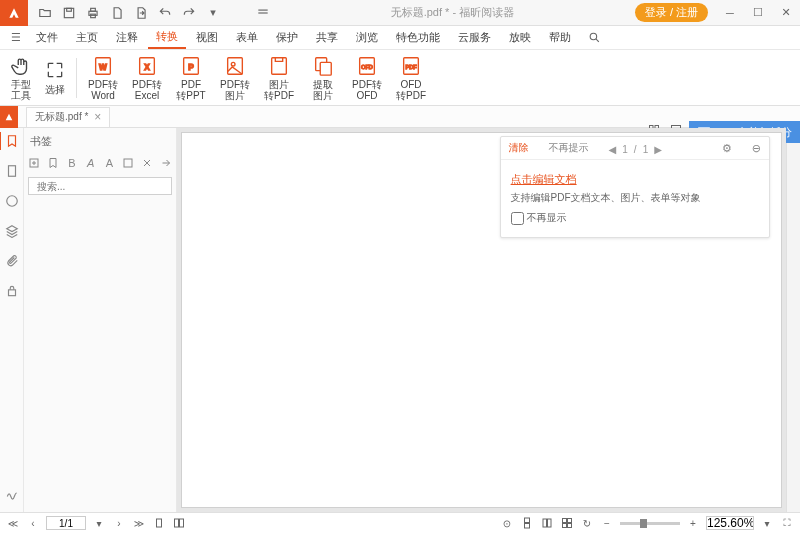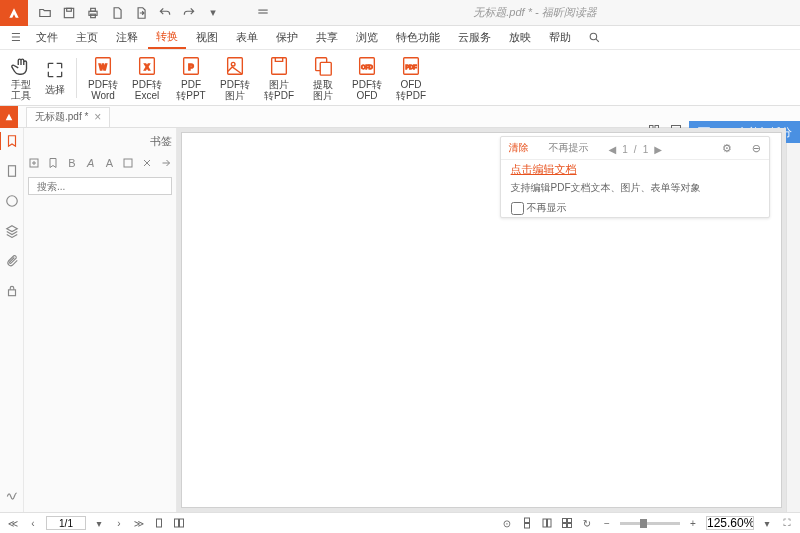--- a/index.html
+++ b/index.html
@@ -2,21 +2,21 @@
 <html><head>
 <meta charset="utf-8">
 <style>
   * { box-sizing: border-box; margin: 0; padding: 0; }
   body { font-family: "Microsoft YaHei", sans-serif; font-size: 11px; color: #333; background: #fff; width: 800px; height: 533px; overflow: hidden; position: relative; }
   .titlebar { height: 26px; background: #f7f7f7; display: flex; align-items: center; border-bottom: 1px solid #e0e0e0; }
   .logo { width: 28px; height: 26px; background: #e8531f; display: flex; align-items: center; justify-content: center; color: #fff; }
   .logo svg { width: 14px; height: 14px; fill: #fff; }
   .tb-icons { display: flex; align-items: center; gap: 10px; padding-left: 10px; }
   .tb-icon { width: 14px; height: 14px; display: flex; align-items: center; justify-content: center; color: #666; cursor: pointer; }
-  .tb-title { flex: 1; text-align: center; color: #999; font-size: 11px; font-style: italic; }
+  .tb-title { flex: 1; text-align: center; color: #999; font-size: 11px; }
   .tb-right { display: flex; align-items: center; }
   .login-btn { background: #f39b1c; color: #fff; border-radius: 11px; padding: 2px 10px; font-size: 11px; cursor: pointer; margin-right: 8px; }
   .sys-btn { width: 28px; height: 26px; display: flex; align-items: center; justify-content: center; color: #666; cursor: pointer; }
   .menubar { height: 24px; display: flex; align-items: center; padding-left: 6px; border-bottom: 1px solid #e8e8e8; gap: 2px; }
   .burger { width: 20px; display: flex; align-items: center; justify-content: center; color: #666; cursor: pointer; }
   .mitem { padding: 3px 8px; font-size: 11px; color: #444; cursor: pointer; }
   .mitem.active { color: #e8531f; border-bottom: 2px solid #e8531f; }
   .msearch { width: 18px; display: flex; align-items: center; justify-content: center; color: #666; cursor: pointer; margin-left: 4px; }
   .ribbon { height: 56px; display: flex; align-items: center; padding: 2px 6px; border-bottom: 1px solid #e0e0e0; gap: 4px; }
   .rbtn { display: flex; flex-direction: column; align-items: center; justify-content: center; width: 40px; height: 52px; cursor: pointer; font-size: 10px; color: #444; gap: 2px; }
@@ -29,32 +29,32 @@
   .file-tab { display: flex; align-items: center; padding: 0 8px; height: 20px; border: 1px solid #e0e0e0; border-bottom: none; background: #fff; font-size: 10px; color: #666; gap: 6px; margin-left: 8px; }
   .tab-close { color: #999; cursor: pointer; font-size: 12px; }
   .tabs-right { position: absolute; right: 0; top: 15px; display: flex; align-items: flex-start; height: 22px; }
   .view-icon { width: 18px; height: 18px; display: flex; align-items: center; justify-content: center; color: #666; margin-right: 4px; cursor: pointer; }
   .banner { background: #4a90e2; color: #fff; display: flex; align-items: center; padding: 0 8px; height: 22px; font-size: 11px; cursor: pointer; }
   .main-row { display: flex; height: 384px; }
   .lsb { width: 24px; background: #fafafa; border-right: 1px solid #e8e8e8; display: flex; flex-direction: column; align-items: center; padding-top: 4px; gap: 12px; }
   .lsb-btn { width: 18px; height: 18px; display: flex; align-items: center; justify-content: center; color: #888; cursor: pointer; }
   .lsb-btn.active { border-left: 2px solid #e8531f; color: #e8531f; width: 24px; margin-left: -2px; }
   .panel1 { width: 153px; background: #fafafa; border-right: 1px solid #e8e8e8; padding: 4px; }
-  .panel-title { font-size: 11px; color: #666; margin: 2px 0 6px 2px; text-align: right; }
+  .panel-title { font-size: 11px; color: #666; margin: 2px 0 6px 2px; }
   .tool-row { display: flex; gap: 6px; margin-bottom: 6px; }
   .tool-icon { width: 16px; height: 16px; display: flex; align-items: center; justify-content: center; color: #888; cursor: pointer; }
   .search-box { display: flex; align-items: center; border: 1px solid #d0d0d0; background: #fff; height: 18px; padding: 0 4px; gap: 4px; }
   .search-box input { border: none; outline: none; flex: 1; font-size: 10px; }
   .canvas-wrap { flex: 1; background: #e6e6e6; position: relative; padding: 4px; }
   .canvas { background: #fff; border: 1px solid #d0d0d0; width: 100%; height: 100%; }
   .canvas-tb { position: absolute; top: 8px; right: 16px; background: #fff; border: 1px solid #e0e0e0; border-radius: 2px; box-shadow: 0 1px 3px rgba(0,0,0,0.1); }
   .canvas-tb-row { display: flex; align-items: flex-end; padding: 4px 8px; gap: 20px; }
   .thin-link { color: #e8531f; font-size: 10px; cursor: pointer; }
   .pager { display: flex; align-items: center; gap: 6px; color: #999; font-size: 10px; }
-  .tip-box { padding: 2px 10px; border-top: 1px solid #eee; }
+  .tip-box { padding: 12px 10px; border-top: 1px solid #eee; }
   .tip-link { color: #e8531f; text-decoration: underline; font-size: 11px; cursor: pointer; }
   .tip-desc { font-size: 10px; color: #666; margin-top: 4px; }
   .tip-chk { font-size: 10px; color: #666; margin-top: 6px; display: flex; align-items: center; gap: 3px; }
   .rsb { width: 14px; background: #f4f4f4; border-left: 1px solid #e0e0e0; }
   .statusbar { height: 21px; border-top: 1px solid #e0e0e0; display: flex; align-items: center; padding: 0 6px; font-size: 10px; color: #666; gap: 6px; position: absolute; bottom: 0; left: 0; right: 0; }
   .sb-left { display: flex; align-items: center; gap: 6px; }
   .sb-btn { width: 14px; height: 14px; display: flex; align-items: center; justify-content: center; cursor: pointer; color: #666; }
   .page-input { width: 40px; border: 1px solid #ccc; height: 14px; font-size: 10px; text-align: center; }
   .sb-right { margin-left: auto; display: flex; align-items: center; gap: 6px; }
   .zsl { width: 60px; height: 3px; background: #ccc; position: relative; }
@@ -114,20 +114,26 @@
     <span class="tb-icon">▾</span>
     <span style="width:16px"></span>
     <span class="tb-icon">
         <svg width="14" height="14" viewBox="0 0 24 24" fill="none" stroke="currentColor" stroke-width="2">
           <line x1="4" y1="7" x2="20" y2="7"></line>
           <line x1="4" y1="12" x2="20" y2="12"></line>
         </svg>
       </span>
   </div>
   <div class="tb-title">无标题.pdf * - 福昕阅读器</div>
+  <div class="tb-right">
+    <div class="login-btn">登录 / 注册</div>
+    <div class="sys-btn">─</div>
+    <div class="sys-btn">☐</div>
+    <div class="sys-btn">✕</div>
+  </div>
 </div>
 
 <div class="menubar">
   <span class="burger">☰</span>
   <span class="mitem">文件</span>
   <span class="mitem">主页</span>
   <span class="mitem">注释</span>
   <span class="mitem active">转换</span>
   <span class="mitem">视图</span>
   <span class="mitem">表单</span>

